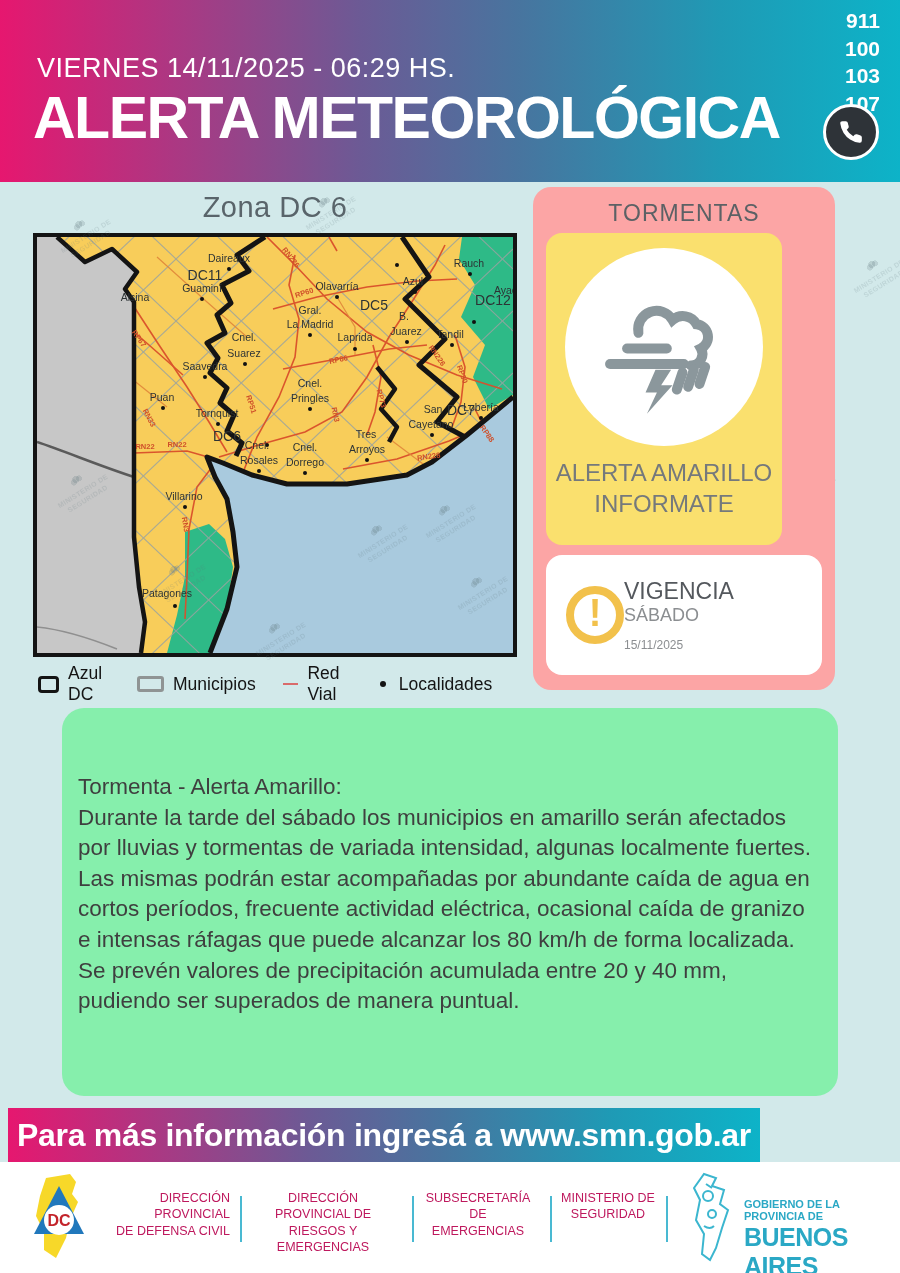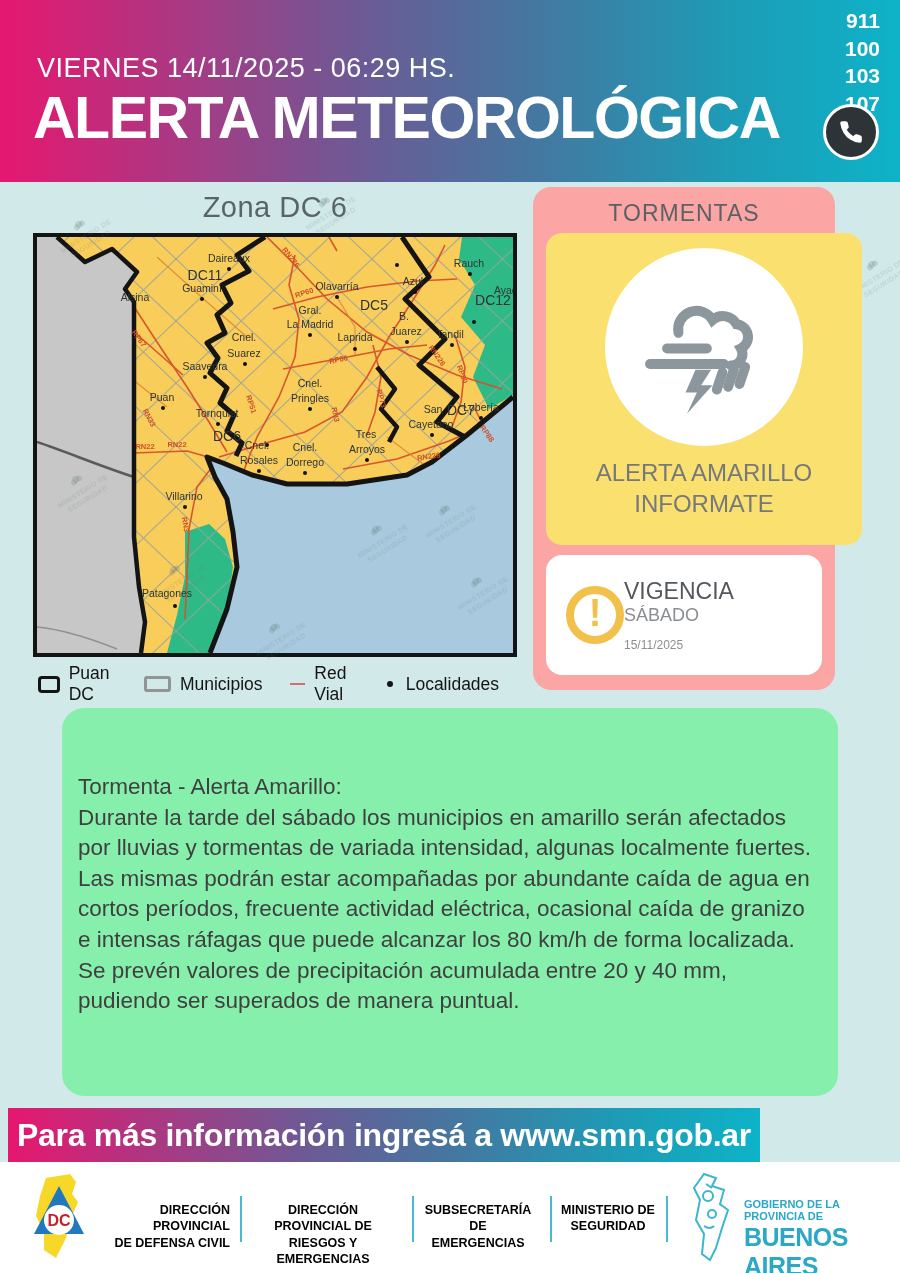--- a/index.html
+++ b/index.html
@@ -34,21 +34,21 @@
   .legend{position:absolute;left:38px;top:663px;width:478px;display:flex;align-items:center;
     font-size:17.5px;color:#141414;}
   .leg-item{display:flex;align-items:center;gap:9px;margin-right:27px;}
   .ic-zonas{width:23px;height:11px;border:3.5px solid #141414;border-radius:4px;}
   .ic-muni{width:21px;height:10px;border:3px solid #8f9494;border-radius:3px;}
   .ic-red{width:25px;height:0;border-top:2px solid #d96b6b;}
   .ic-loc{width:6px;height:6px;border-radius:50%;background:#141414;margin:0 4px;}
   
   .alert-card{position:absolute;left:533px;top:187px;width:302px;height:503px;background:#fca5a5;border-radius:18px;}
   .alert-type{margin-top:13px;text-align:center;font-size:23px;color:#5c6165;letter-spacing:1px;}
-  .alert-inner{position:absolute;left:13px;top:46px;width:316px;height:312px;background:#fae06e;border-radius:16px;}
+  .alert-inner{position:absolute;left:13px;top:46px;width:236px;height:312px;background:#fae06e;border-radius:16px;}
   .storm-circle{width:198px;height:198px;border-radius:50%;background:#fff;margin:15px auto 0;
     display:flex;align-items:center;justify-content:center;}
   .alert-level{margin-top:12px;text-align:center;font-size:24px;color:#75797c;line-height:1.28;}
   .vigencia{position:absolute;left:13px;top:368px;width:276px;height:120px;background:#fff;border-radius:16px;
     display:flex;align-items:center;}
   .vig-icon{width:58px;height:58px;margin-left:20px;border:8px solid #f2c14b;border-radius:50%;flex:none;
     display:flex;align-items:center;justify-content:center;font-weight:800;color:#f2c14b;font-size:38px;padding-bottom:3px;box-sizing:border-box;}
   .vig-text{flex:1;text-align:left;padding-right:26px;}
   .vig-title{font-size:23px;color:#54585d;}
   .vig-day{font-size:18px;color:#8b8e91;margin-top:0;}
@@ -56,21 +56,21 @@
   
   .desc-card{position:absolute;left:62px;top:708px;width:776px;height:388px;background:#86efac;border-radius:22px;}
   .desc-text{padding:64px 20px 0 16px;font-size:22.5px;color:#3f3f3f;line-height:1.36;}
   .desc-text p{margin:0;}
   
   .banner{position:absolute;left:8px;top:1108px;width:752px;height:54px;display:flex;align-items:center;justify-content:center;}
   .banner-text{color:#fff;font-size:32px;font-weight:700;letter-spacing:-.3px;}
   
   .footer{position:absolute;left:0;top:1162px;width:900px;height:111px;background:#fff;}
   .dc-logo{position:absolute;left:26px;top:10px;}
-  .org{position:absolute;top:40px;font-size:12.5px;font-weight:700;color:#000000;line-height:1.3;}
+  .org{position:absolute;top:28px;font-size:12.5px;font-weight:400;color:#be185d;line-height:1.3;}
   .org1{left:98px;width:132px;text-align:right;}
   .org2{left:250px;width:146px;text-align:center;}
   .org3{left:420px;width:116px;text-align:center;}
   .org4{left:560px;width:96px;text-align:center;}
   .fdiv{position:absolute;top:34px;height:46px;width:2px;background:#49b9d2;}
   .fdiv1{left:240px;}.fdiv2{left:412px;}.fdiv3{left:550px;}.fdiv4{left:666px;}
   .ba-logo{position:absolute;left:676px;top:8px;}
   .gov{position:absolute;left:744px;top:36px;}
   .gov-small{font-size:11px;font-weight:700;color:#2aa8c5;}
   .gov-big{font-size:25px;font-weight:800;color:#2aa8c5;letter-spacing:-.5px;margin-top:1px;}
@@ -278,21 +278,21 @@
 <div class="wm" style="left: 700px; top: 205px;">MINISTERIO DE
 SEGURIDAD</div>
 <div class="wm" style="left: 300px; top: 192px;">MINISTERIO DE
 SEGURIDAD</div>
 <div class="wm" style="left: 55px; top: 215px;">MINISTERIO DE
 SEGURIDAD</div>
 
 <div class="legend">
   <div class="leg-item">
     <span class="ic-zonas"></span>
-    <span>Puan DC</span>
+    <span>Azul DC</span>
   </div>
   <div class="leg-item">
     <span class="ic-muni"></span>
     <span>Municipios</span>
   </div>
   <div class="leg-item">
     <span class="ic-red"></span>
     <span>Red Vial</span>
   </div>
   <div class="leg-item">

